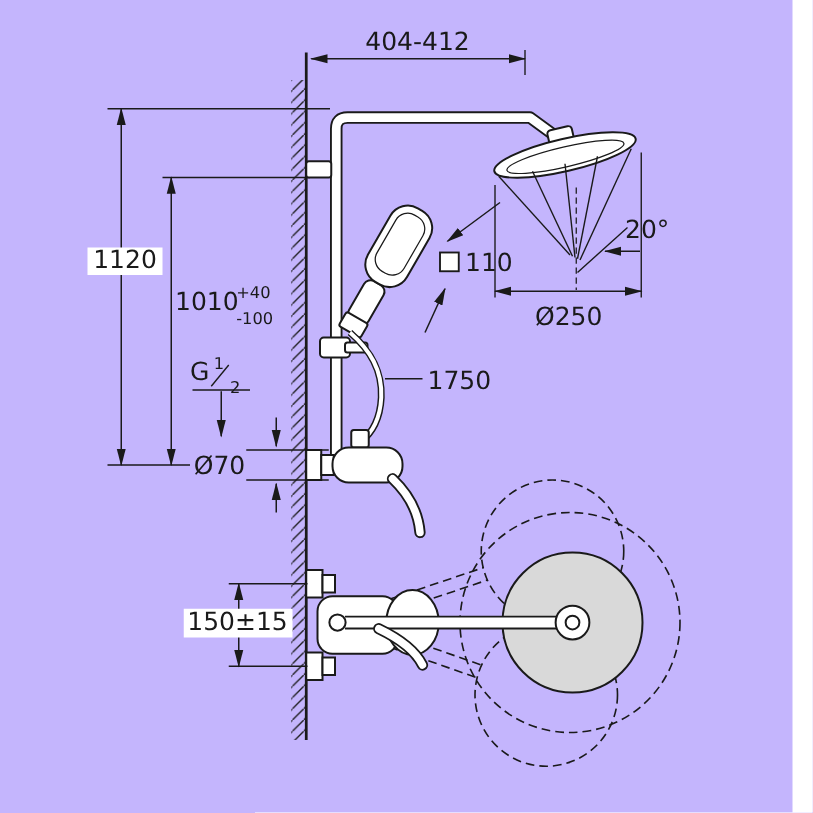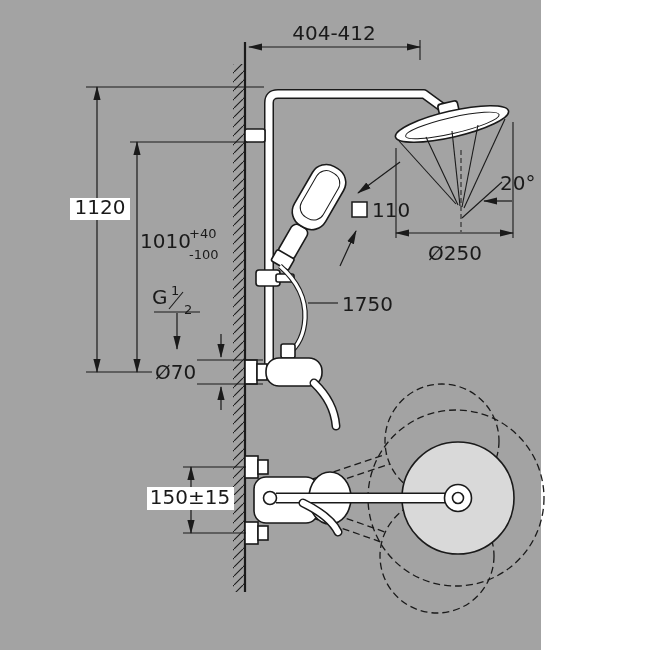--- a/index.html
+++ b/index.html
@@ -1,16 +1,16 @@
 <!DOCTYPE html>
 <html><head>
 <meta charset="utf-8">
 <style>
   html,body{margin:0;padding:0;background:#ffffff;}
-  .stage{width:541px;height:650px;position:relative;background:#a3a3a3;}
+  .stage{width:634px;height:650px;position:relative;background:#c4b5fd;}
   svg{display:block;}
   text{fill:#1a1a1a;font-family:"DejaVu Sans","Liberation Sans",sans-serif;}
   .t20{font-size:20px;}
   .t13{font-size:13px;}
   .thin{fill:none;stroke:#1a1a1a;stroke-width:1.1;}
   .dim{fill:none;stroke:#1a1a1a;stroke-width:1.2;}
   .wall{fill:none;stroke:#1a1a1a;stroke-width:2.2;}
   .part{fill:#ffffff;stroke:#1a1a1a;stroke-width:1.6;}
   .part-thin{fill:none;stroke:#1a1a1a;stroke-width:1;}
   .sq{fill:#ffffff;stroke:#1a1a1a;stroke-width:1.5;}

